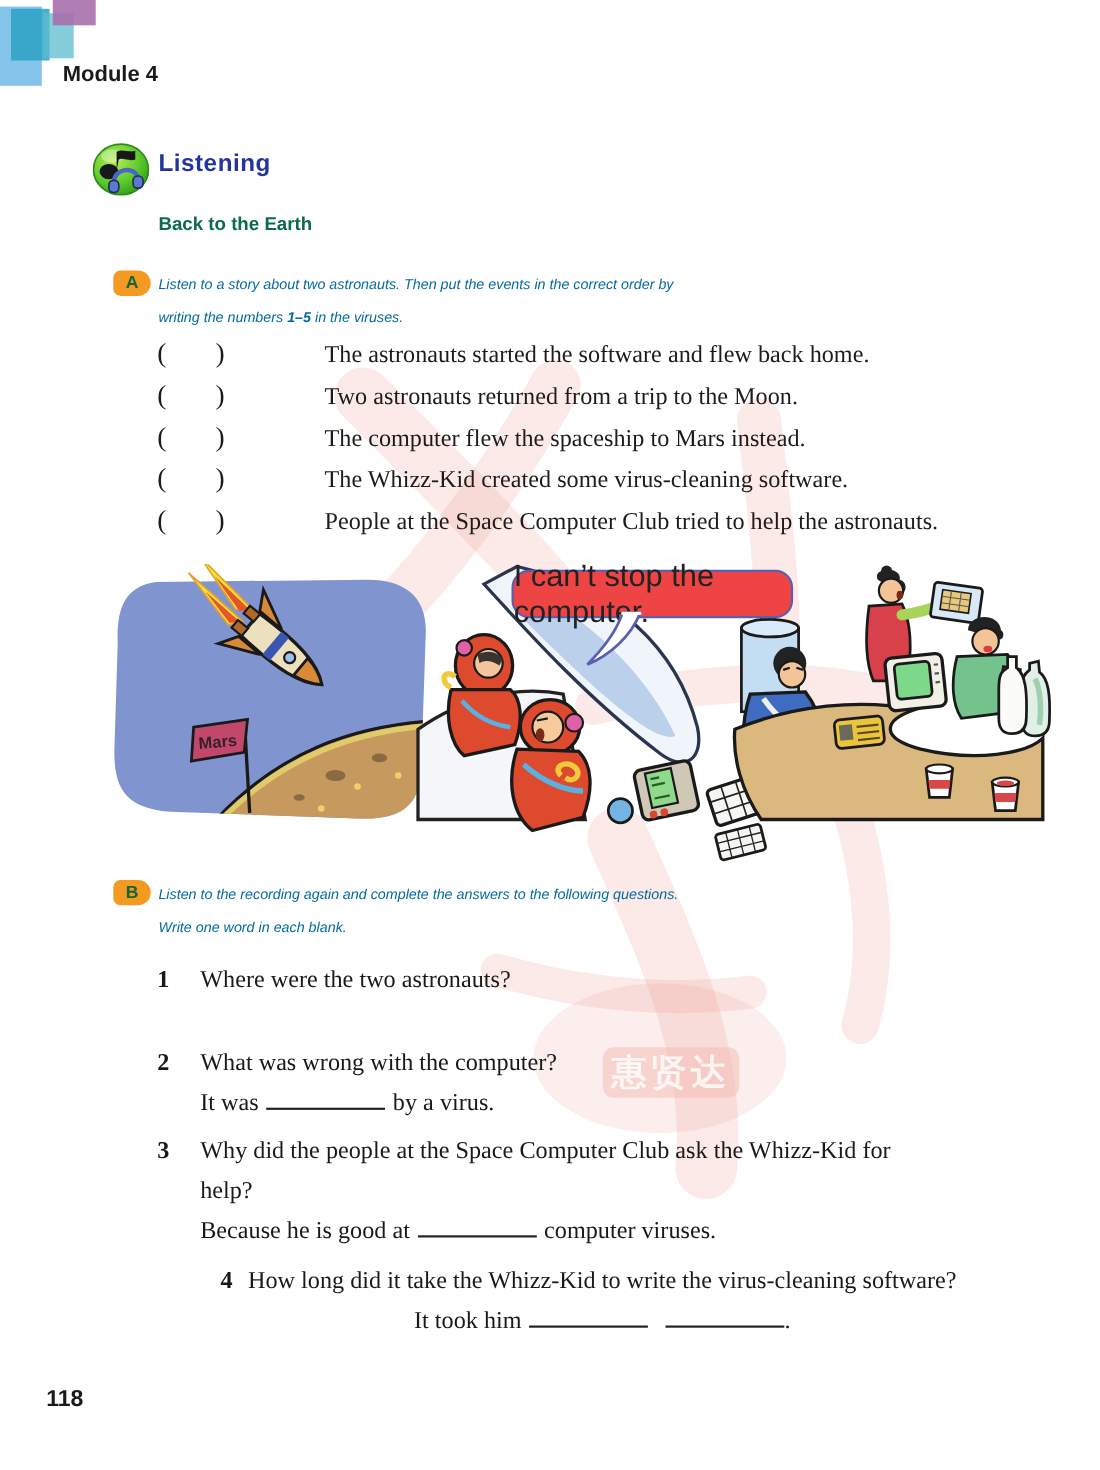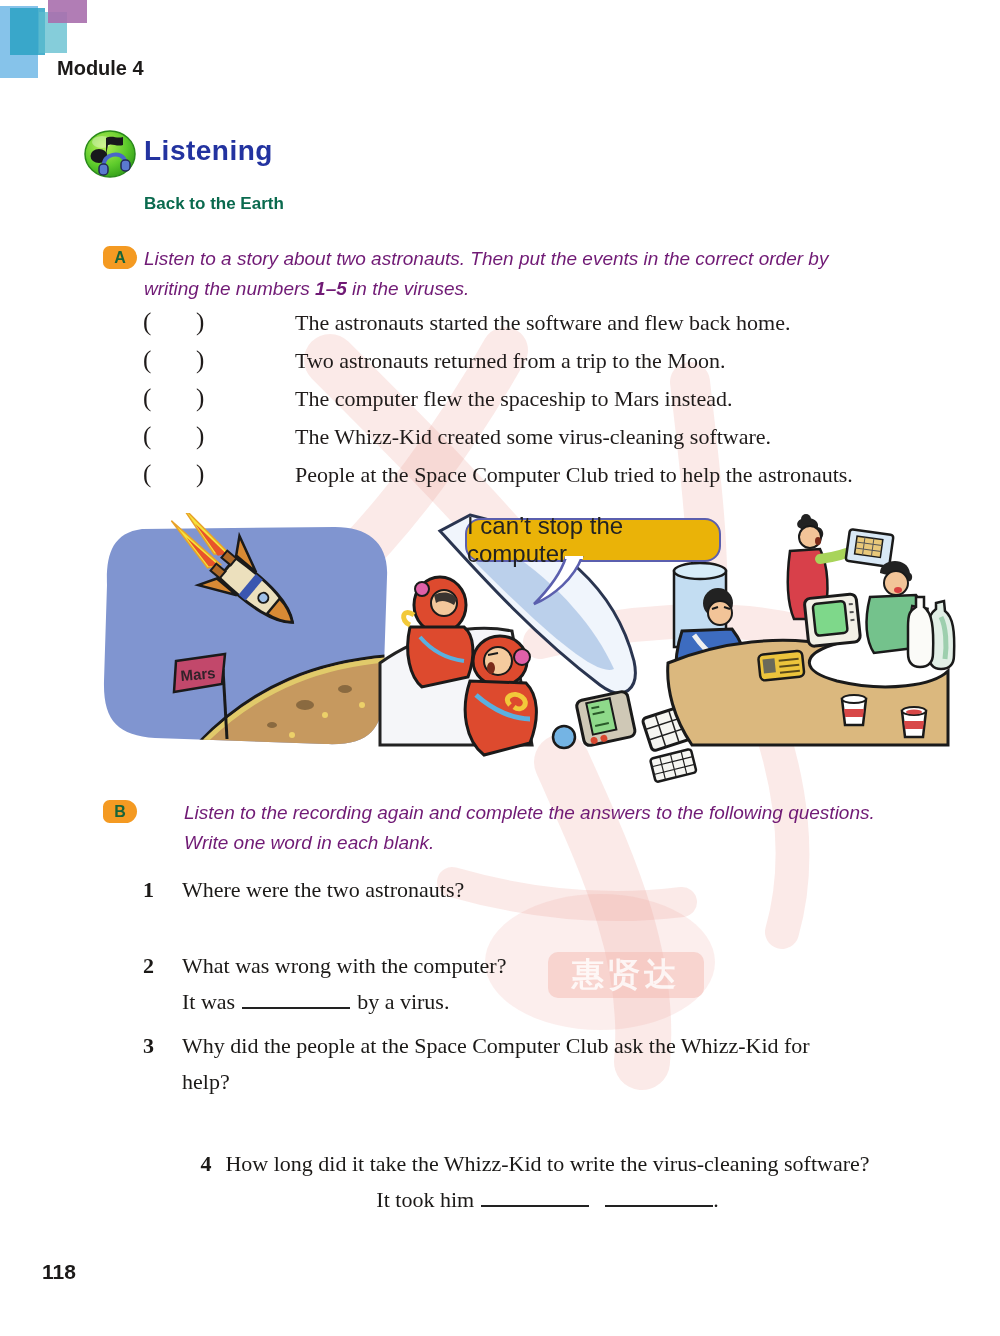--- a/index.html
+++ b/index.html
@@ -7,53 +7,53 @@
         font-family:"Liberation Sans",sans-serif;color:#1c1a19;}
   
   .sq{position:absolute;}
   .sq-blue{left:0;top:6px;width:38px;height:72px;background:#79bde8;opacity:.9;}
   .sq-teal{left:10px;top:8px;width:35px;height:47px;background:#2ba2c4;opacity:.85;}
   .sq-teal2{left:39px;top:12px;width:28px;height:41px;background:#5cbccd;opacity:.75;}
   .sq-purple{left:48px;top:0;width:39px;height:23px;background:#a86fad;opacity:.9;}
   
   .wm{position:absolute;left:0;top:0;z-index:0;}
   .wm-brand{position:absolute;left:548px;top:952px;z-index:0;background:rgba(243,185,178,.5);
-     border-radius:10px;padding:1px 24px;font-size:32px;letter-spacing:4px;
+     border-radius:10px;padding:1px 8px;font-size:32px;letter-spacing:4px;
      color:rgba(255,255,255,.8);font-weight:bold;}
   
   .module-label{position:absolute;left:57px;top:57px;font-size:20px;font-weight:600;z-index:2;}
   .listen-icon{position:absolute;left:84px;top:128px;z-index:2;}
-  .section-title{position:absolute;left:144px;top:135px;font-size:28px;font-weight:800;
+  .section-title{position:absolute;left:144px;top:135px;font-size:22px;font-weight:800;
      color:#2333a0;letter-spacing:.5px;z-index:2;}
   .lesson-title{position:absolute;left:144px;top:194px;font-size:17px;font-weight:800;
      color:#0a6a4e;z-index:2;}
   
   .badge{position:absolute;width:34px;height:23px;background:#f49a22;
      border-radius:8px 14px 14px 8px;color:#17643a;font-weight:800;font-size:16px;
      text-align:center;line-height:23px;z-index:2;}
   .badge-a{left:103px;top:246px;}
   .badge-b{left:103px;top:800px;}
-  .instr{position:absolute;left:144px;width:805px;font-style:italic;font-size:19px;
-     line-height:30px;color:#701a75;z-index:2;}
+  .instr{position:absolute;left:144px;width:805px;font-style:italic;font-size:13px;
+     line-height:30px;color:#0369a1;z-index:2;}
   .instr-a{top:244px;}
-  .instr-b{top:798px;margin-left:40px;}
+  .instr-b{top:798px;}
   .instr b{font-style:italic;}
   
   .items{position:absolute;left:143px;top:308px;width:820px;z-index:2;
      font-family:"Liberation Serif",serif;font-size:22px;color:#1f1b1a;}
   .b-row{display:flex;align-items:baseline;height:38px;}
   .paren{display:inline-block;font-size:25px;}
   .paren.open{width:53px;}
   .paren.close{width:54px;}
   .item-text{padding-left:45px;}
   
   .illustration{position:absolute;left:100px;top:513px;width:860px;height:275px;z-index:1;}
-  .bubble{position:absolute;left:465px;top:518px;width:252px;height:40px;background:#eab308;
+  .bubble{position:absolute;left:465px;top:518px;width:252px;height:40px;background:#ef4444;
      border:2.5px solid #5b5fae;border-radius:16px;display:flex;align-items:center;
-     justify-content:center;font-size:24px;color:#222;z-index:3;}
+     justify-content:center;font-size:28px;color:#222;z-index:3;}
   .bubble-tail{position:absolute;left:532px;top:556px;z-index:3;}
   
   .q{position:absolute;left:143px;width:770px;font-family:"Liberation Serif",serif;
      font-size:22px;line-height:36px;color:#1b1917;z-index:2;}
   .q-num{display:inline-block;width:39px;font-weight:bold;}
   .q-wrap{margin-left:39px;}
   .a-line{margin-left:39px;}
   .blank{display:inline-block;width:108px;border-bottom:2px solid #222;height:1em;
      margin-left:7px;vertical-align:baseline;}
   .blank.second{margin-left:16px;}
@@ -308,20 +308,21 @@
   </div>
 
   <div class="q" id="q2">
     <div><span class="q-num">2</span><span>What was wrong with the computer?</span></div>
     <div class="a-line"><span>It was</span><span class="blank"></span><span class="gap">by a virus.</span></div>
   </div>
 
   <div class="q" id="q3">
     <div><span class="q-num">3</span><span>Why did the people at the Space Computer Club ask the Whizz-Kid for</span></div>
     <div class="q-wrap">help?</div>
+    <div class="a-line"><span>Because he is good at</span><span class="blank"></span><span class="gap">computer viruses.</span></div>
   </div>
 
   <div class="q" id="q4">
     <div><span class="q-num">4</span><span>How long did it take the Whizz-Kid to write the virus-cleaning software?</span></div>
     <div class="a-line"><span>It took him</span><span class="blank"></span><span class="blank second"></span><span>.</span></div>
   </div>
 
   <div class="page-num">118</div>
 </div>
 

